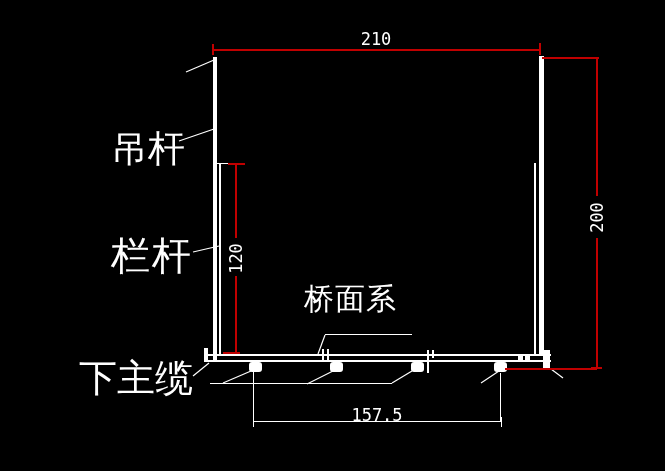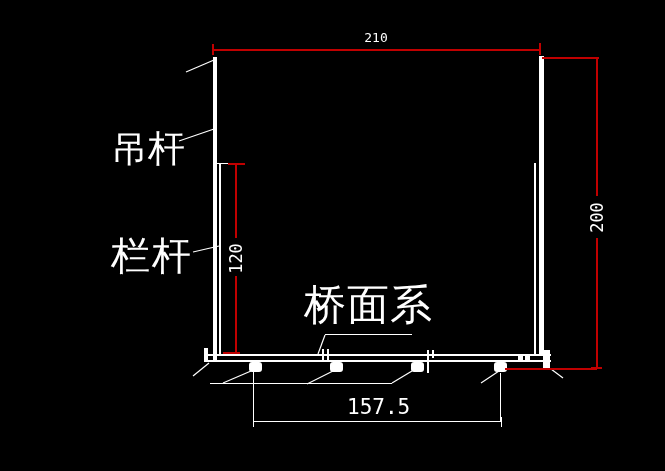--- a/index.html
+++ b/index.html
@@ -27,23 +27,23 @@
     line-height:1;
     white-space:nowrap;
     text-align:center;
     font-family:"DejaVu Sans Mono", monospace;
     font-weight:400;
   }
   .t-upper  {left:74px;  top:57px;  font-size:38px; letter-spacing:1px;}
   .t-hanger {left:111px; top:130px; font-size:37px; letter-spacing:0;}
   .t-railing{left:111px; top:236px; font-size:39px; letter-spacing:2px;}
   .t-lower  {left:79px;  top:359px; font-size:38px; letter-spacing:0;}
-  .t-deck   {left:304px; top:284px; font-size:42px; letter-spacing:1px;}
-  .t-210{left:356px; top:31px;  width:40px; font-size:13px;}
-  .t-157{left:347px; top:397px; width:60px; font-size:21px;}
+  .t-deck   {left:304px; top:284px; font-size:30px; letter-spacing:1px;}
+  .t-210{left:356px; top:31px;  width:40px; font-size:17px;}
+  .t-157{left:347px; top:407px; width:60px; font-size:17px;}
   .t-200{left:572px; top:209px; width:50px; font-size:17px; transform:rotate(-90deg);}
   .t-120{left:211px; top:250px; width:50px; font-size:17px; transform:rotate(-90deg);}
 </style>
 </head>
 <body>
 
 <div id="stage">
   <svg id="leader-svg">
       <line x1="186" y1="72" x2="214" y2="60" stroke="#ffffff" stroke-width="1.2"></line>
       <line x1="179" y1="141" x2="214" y2="129" stroke="#ffffff" stroke-width="1.2"></line>
@@ -52,20 +52,21 @@
       <line x1="325" y1="335" x2="318" y2="354" stroke="#ffffff" stroke-width="1.2"></line>
       <line x1="223" y1="383" x2="251" y2="371" stroke="#ffffff" stroke-width="1.2"></line>
       <line x1="307" y1="384" x2="333" y2="371" stroke="#ffffff" stroke-width="1.2"></line>
       <line x1="392" y1="383" x2="412" y2="371" stroke="#ffffff" stroke-width="1.2"></line>
       <line x1="481" y1="383" x2="499" y2="371" stroke="#ffffff" stroke-width="1.2"></line>
       <line x1="551" y1="369" x2="563" y2="378" stroke="#ffffff" stroke-width="1.2"></line>
     </svg>
 
   <div class="cad-label t-hanger">吊杆</div>
   <div class="cad-label t-railing">栏杆</div>
+  <div class="cad-label t-lower">下主缆</div>
   <div class="cad-label t-deck">桥面系</div>
 
   <div class="dim-text t-210">210</div>
   <div class="dim-text t-200">200</div>
   <div class="dim-text t-120">120</div>
   <div class="dim-text t-157">157.5</div>
 <div class="shape" style="left: 213px; top: 57px; width: 4px; height: 303px; background: rgb(255, 255, 255);"></div>
     <div class="shape" style="left: 219px; top: 163px; width: 2px; height: 193px; background: rgb(255, 255, 255);"></div>
     <div class="shape" style="left: 534px; top: 163px; width: 2px; height: 192px; background: rgb(255, 255, 255);"></div>
     <div class="shape" style="left: 539px; top: 56px; width: 5px; height: 300px; background: rgb(255, 255, 255);"></div>

